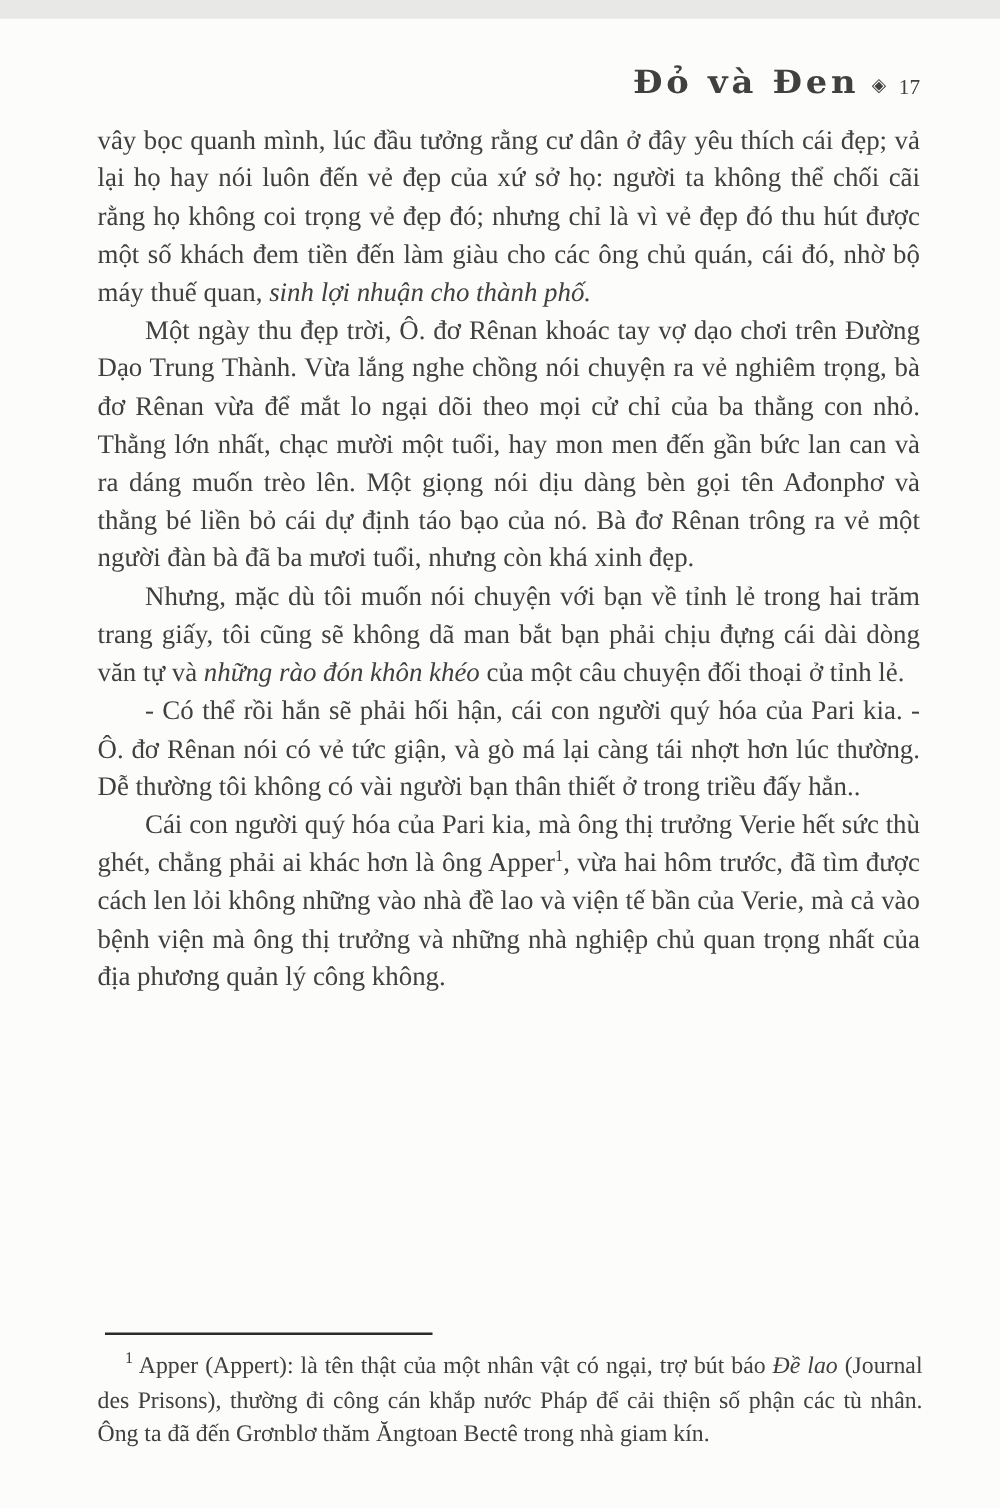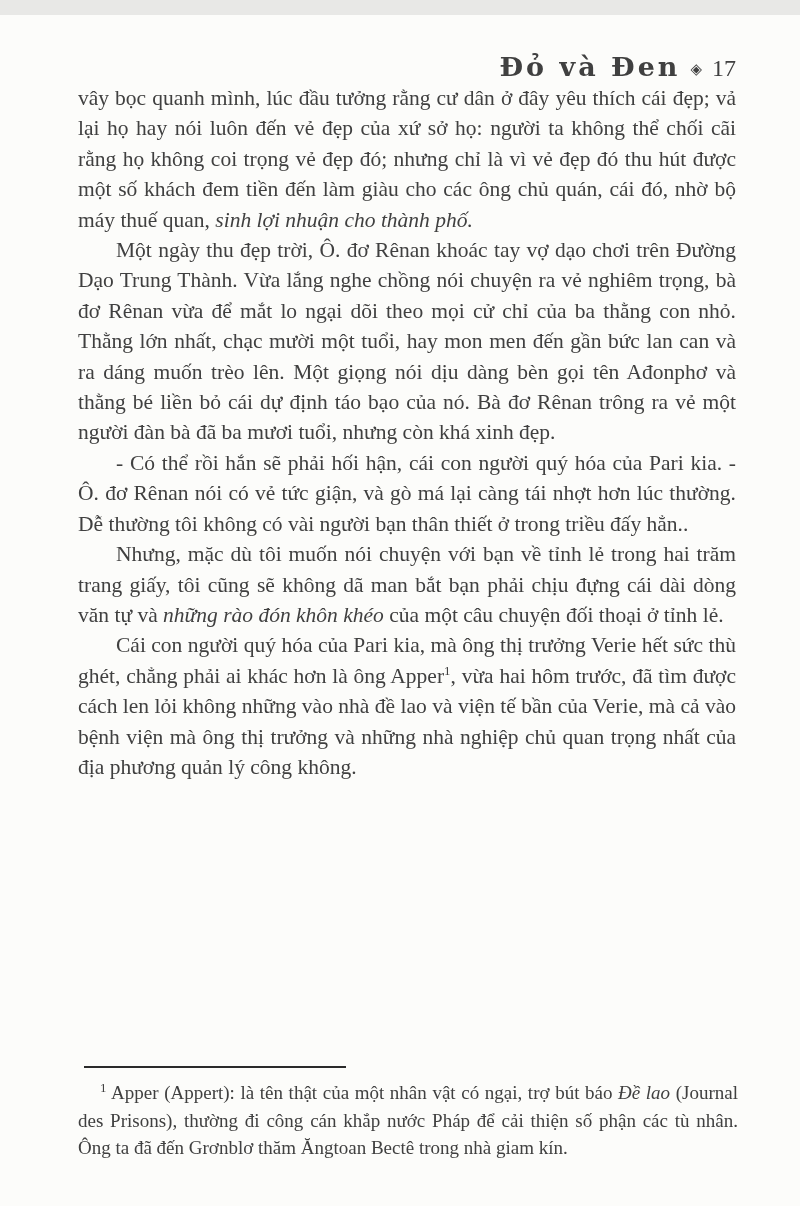--- a/index.html
+++ b/index.html
@@ -34,26 +34,26 @@
     letter-spacing: 3px;
     transform: scaleY(0.95);
   }
   .diamond {
     font-family: "DejaVu Sans", sans-serif;
     font-size: 15px;
     position: relative;
     top: -2px;
   }
   .page-number {
-    font-size: 24px;
+    font-size: 17px;
   }
   
   .body-text {
     position: absolute;
-    top: 68px;
+    top: 82px;
     left: 78px;
     width: 658px;
     font-size: 21.5px;
     line-height: 30.4px;
     text-align: justify;
   }
   .body-text p {
     margin: 0;
     padding: 0;
   }
@@ -94,22 +94,22 @@
 
   <div class="running-header">
     <span class="book-title">Đỏ và Đen</span>
     <span class="diamond">◈</span>
     <span class="page-number">17</span>
   </div>
 
   <div class="body-text">
       <p class=""><span>vây bọc quanh mình, lúc đầu tưởng rằng cư dân ở đây yêu thích cái đẹp; vả lại họ hay nói luôn đến vẻ đẹp của xứ sở họ: người ta không thể chối cãi rằng họ không coi trọng vẻ đẹp đó; nhưng chỉ là vì vẻ đẹp đó thu hút được một số khách đem tiền đến làm giàu cho các ông chủ quán, cái đó, nhờ bộ máy thuế quan, </span><span class="it">sinh lợi nhuận cho thành phố.</span></p>
       <p class="indent"><span>Một ngày thu đẹp trời, Ô. đơ Rênan khoác tay vợ dạo chơi trên Đường Dạo Trung Thành. Vừa lắng nghe chồng nói chuyện ra vẻ nghiêm trọng, bà đơ Rênan vừa để mắt lo ngại dõi theo mọi cử chỉ của ba thằng con nhỏ. Thằng lớn nhất, chạc mười một tuổi, hay mon men đến gần bức lan can và ra dáng muốn trèo lên. Một giọng nói dịu dàng bèn gọi tên Ađonphơ và thằng bé liền bỏ cái dự định táo bạo của nó. Bà đơ Rênan trông ra vẻ một người đàn bà đã ba mươi tuổi, nhưng còn khá xinh đẹp.</span></p>
+      <p class="indent"><span>Nhưng, mặc dù tôi muốn nói chuyện với bạn về tỉnh lẻ trong hai trăm trang giấy, tôi cũng sẽ không dã man bắt bạn phải chịu đựng cái dài dòng văn tự và </span><span class="it">những rào đón khôn khéo</span><span> của một câu chuyện đối thoại ở tỉnh lẻ.</span></p>
       <p class="indent"><span>- Có thể rồi hắn sẽ phải hối hận, cái con người quý hóa của Pari kia. - Ô. đơ Rênan nói có vẻ tức giận, và gò má lại càng tái nhợt hơn lúc thường. Dễ thường tôi không có vài người bạn thân thiết ở trong triều đấy hẳn..</span></p>
-      <p class="indent"><span>Nhưng, mặc dù tôi muốn nói chuyện với bạn về tỉnh lẻ trong hai trăm trang giấy, tôi cũng sẽ không dã man bắt bạn phải chịu đựng cái dài dòng văn tự và </span><span class="it">những rào đón khôn khéo</span><span> của một câu chuyện đối thoại ở tỉnh lẻ.</span></p>
       <p class="indent"><span>Cái con người quý hóa của Pari kia, mà ông thị trưởng Verie hết sức thù ghét, chẳng phải ai khác hơn là ông Apper</span><sup class="fn-ref">1</sup><span>, vừa hai hôm trước, đã tìm được cách len lỏi không những vào nhà đề lao và viện tế bần của Verie, mà cả vào bệnh viện mà ông thị trưởng và những nhà nghiệp chủ quan trọng nhất của địa phương quản lý công không.</span></p>
     </div>
 
   <div class="footnote-separator"></div>
 
   <div class="footnote"><sup class="fn-ref">1</sup><span> Apper (Appert): là tên thật của một nhân vật có ngại, trợ bút báo </span><span class="it">Đề lao</span><span> (Journal des Prisons), thường đi công cán khắp nước Pháp để cải thiện số phận các tù nhân. Ông ta đã đến Grơnblơ thăm Ăngtoan Bectê trong nhà giam kín.</span></div>
 
 </div>
 
 </body></html>

